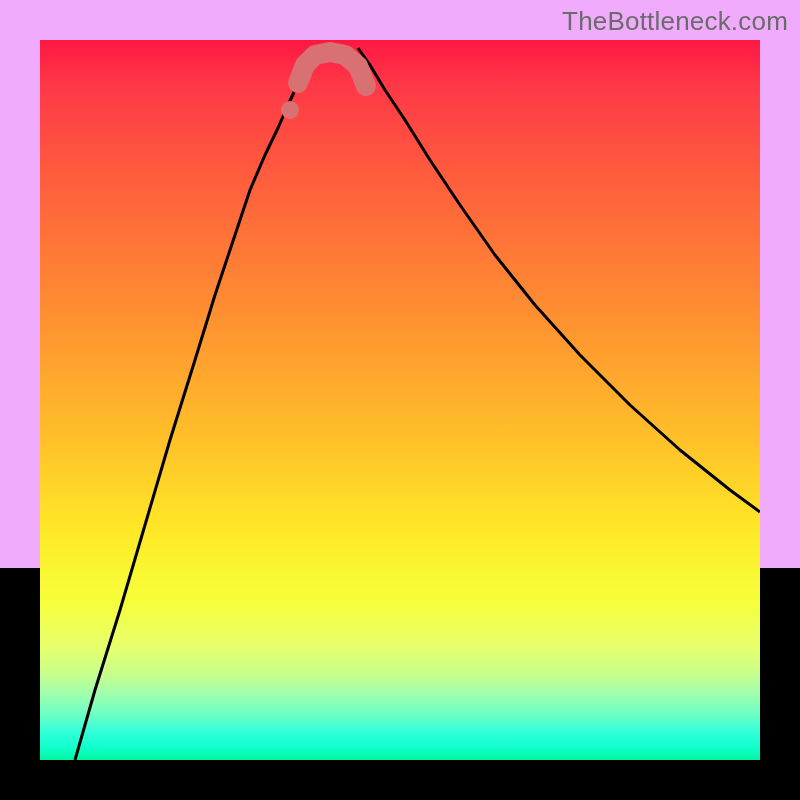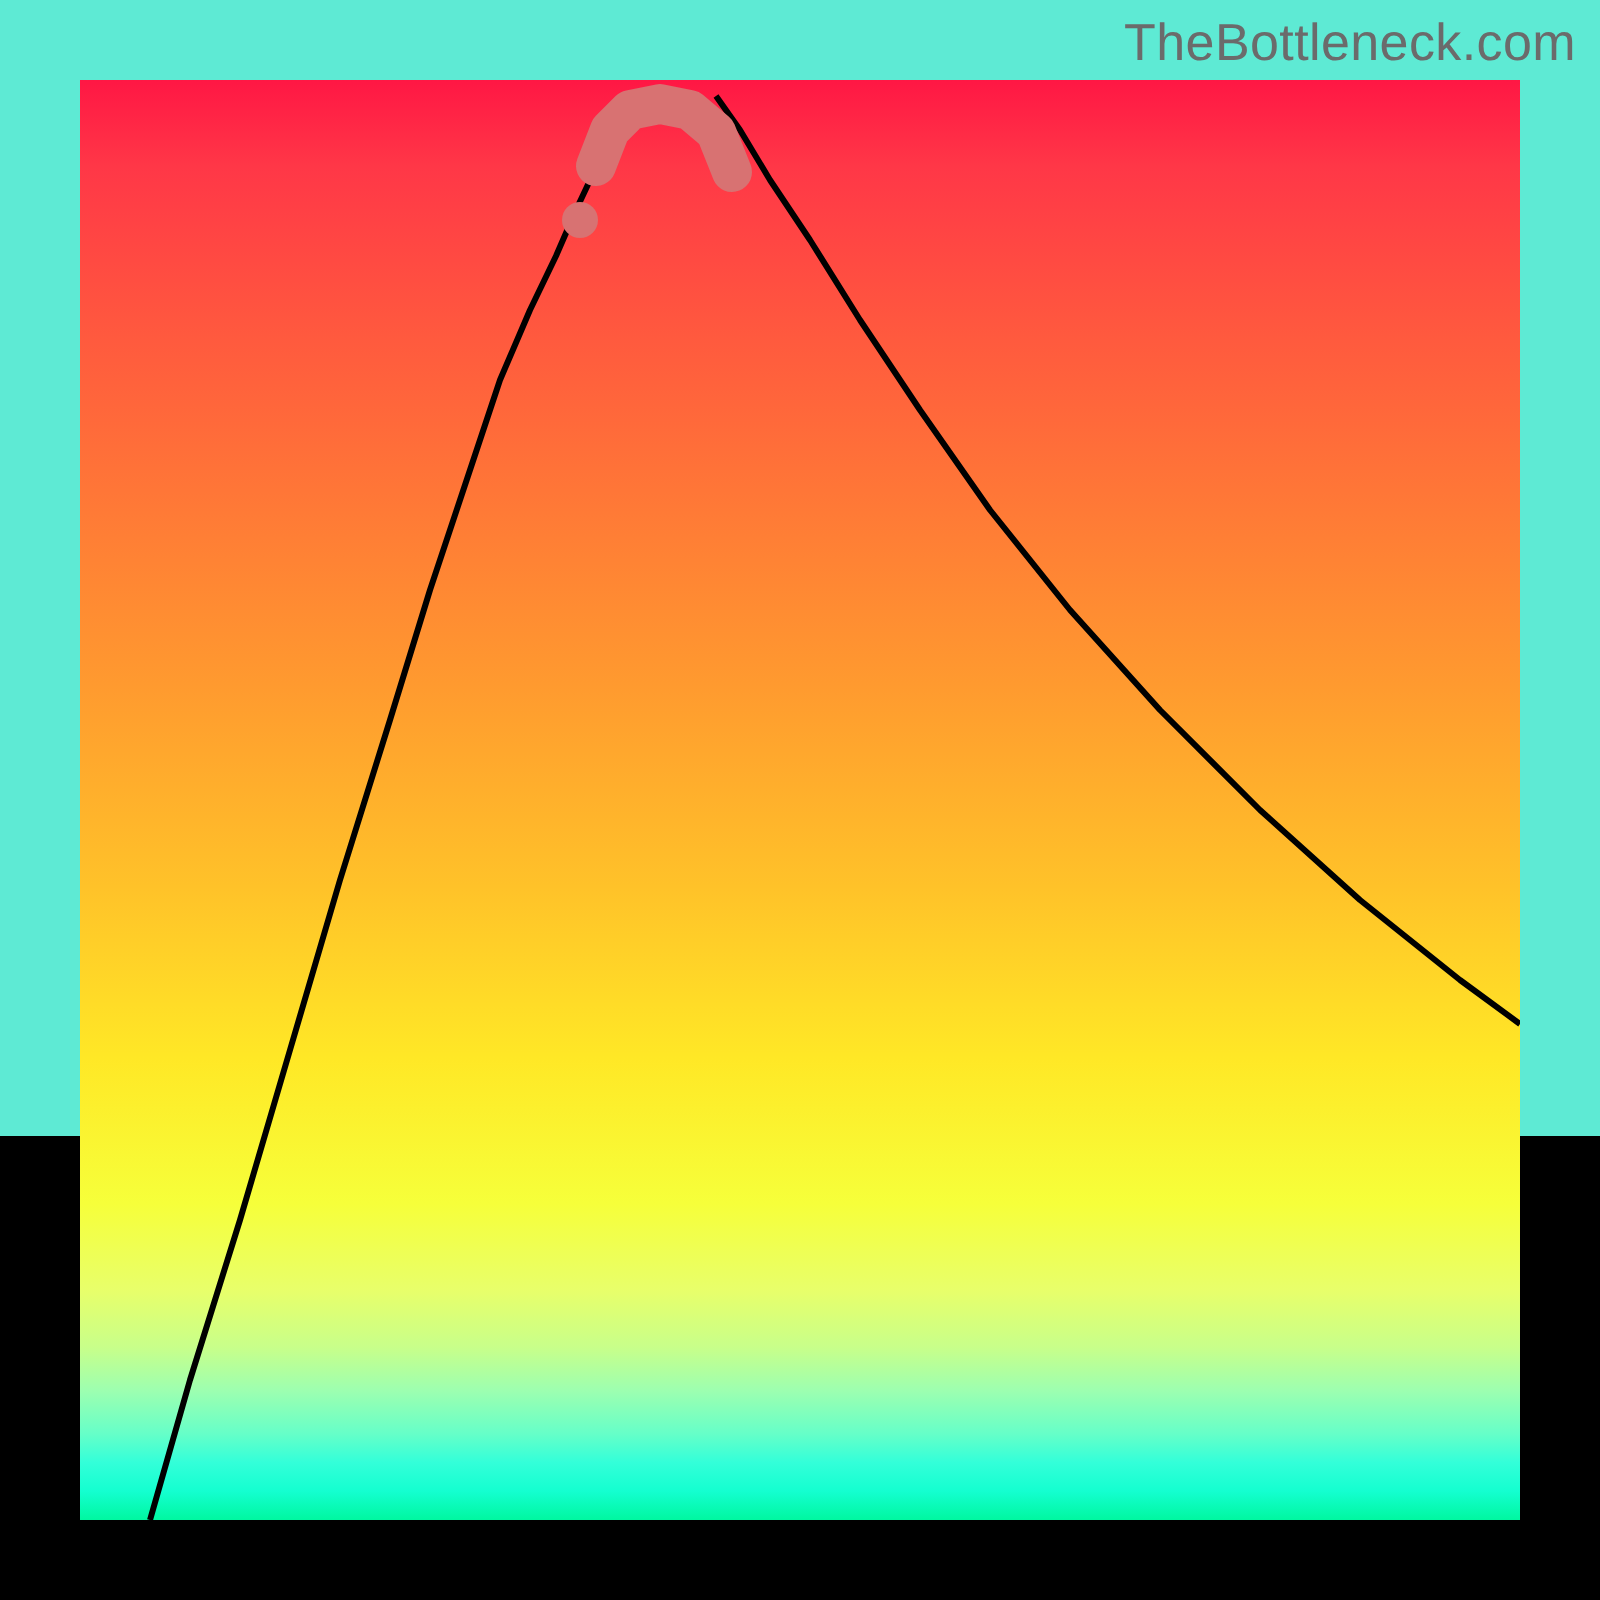--- a/index.html
+++ b/index.html
@@ -10,21 +10,21 @@
     background: #000000;
     overflow: hidden;
     font-family: Arial, Helvetica, sans-serif;
   }
   .frame {
     position: absolute;
     left: 0;
     top: 0;
     width: 800px;
     height: 568px;
-    background: #5eead4;
+    background: #f0abfc;
   }
   .plot-area {
     position: absolute;
     left: 40px;
     top: 40px;
     width: 720px;
     height: 720px;
     background: linear-gradient(
       to bottom,
       #ff1744 0%,

